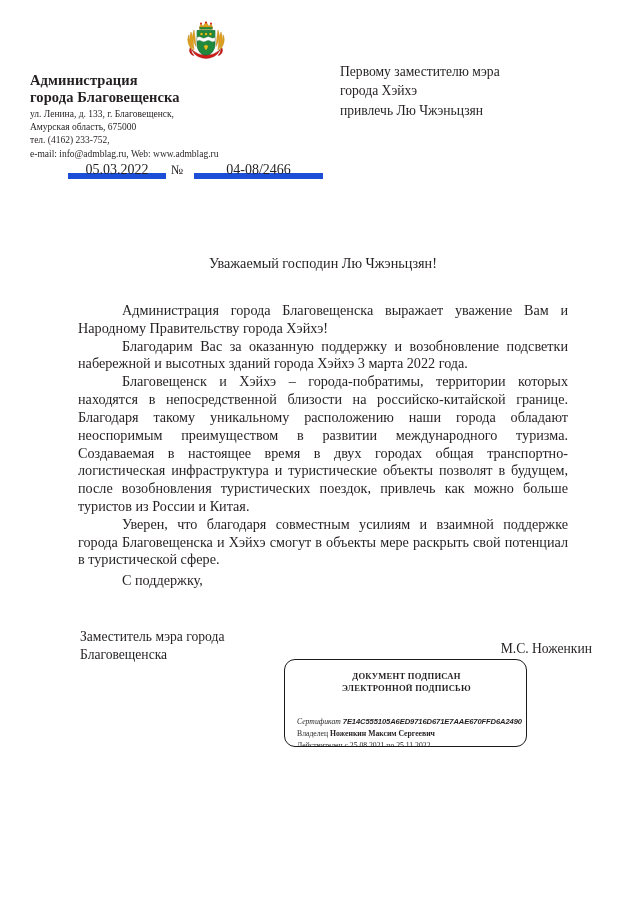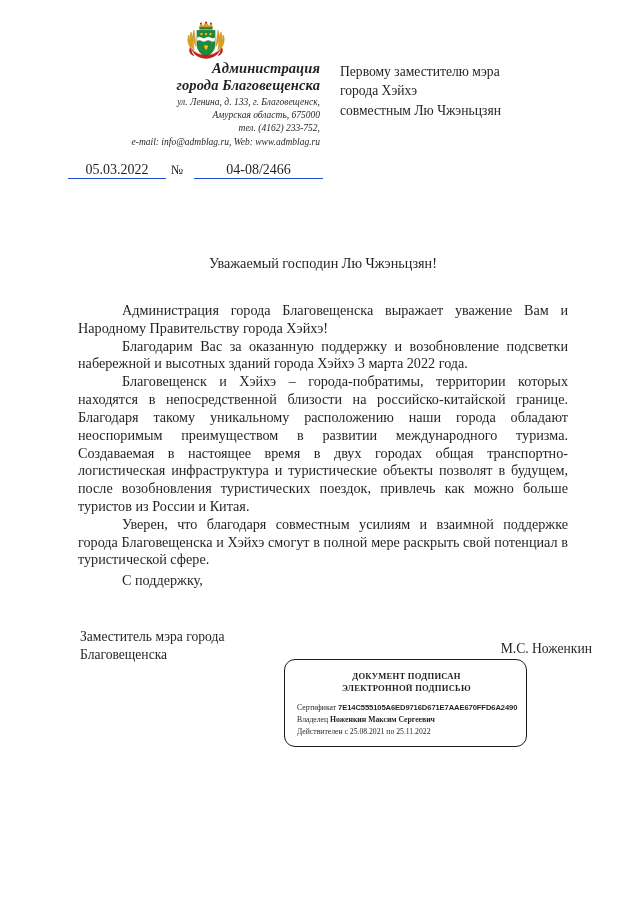--- a/index.html
+++ b/index.html
@@ -29,25 +29,24 @@
     left: 183px;
     top: 19px;
     width: 46px;
     height: 46px;
   }
   .emblem-wrap svg { display: block; }
 
   .letterhead {
     position: absolute;
     left: 30px;
-    top: 60px;
+    top: 72px;
     width: 290px;
-    text-align: right;
+    text-align: left;
     line-height: 1.18;
-    font-style: italic;
   }
   .lh-title {
     font-weight: bold;
     font-size: 14.5px;
     letter-spacing: 0.1px;
   }
   .lh-addr {
     font-size: 9.5px;
     line-height: 1.38;
     margin-top: 2px;
@@ -67,21 +66,21 @@
     position: absolute;
     left: 68px;
     top: 160px;
     width: 255px;
     height: 19px;
     font-size: 14px;
   }
   .regline .u {
     position: absolute;
     bottom: 0;
-    border-bottom: 1px solid #1d4ed8;
+    border-bottom: 6px solid #1d4ed8;
     height: 17px;
     box-sizing: border-box;
   }
   .reg-date { left: 0; width: 98px; text-align: center; }
   .reg-no-lbl { position: absolute; left: 103px; bottom: 1px; font-size: 13px; }
   .reg-num { left: 126px; width: 129px; text-align: center; }
 
   .onregline {
     position: absolute;
     left: 86px;
@@ -176,21 +175,21 @@
     letter-spacing: 0.25px;
     line-height: 1.42;
     margin-top: 10px;
   }
   .ds-row {
     font-size: 7.7px;
     line-height: 1.5;
     white-space: nowrap;
     padding-left: 12px;
   }
-  .ds-row.r1 { margin-top: 8px; }
+  .ds-row.r1 { margin-top: 22px; font-style: italic; }
   .ds-row b { font-weight: bold; }
   .ds-mono {
     font-family: "Liberation Sans", sans-serif;
     font-weight: bold;
     font-size: 7.6px;
     letter-spacing: -0.1px;
   }
 
   .ds-label { font-weight: normal; }
 </style>
@@ -248,37 +247,37 @@
       <div>ул. Ленина, д. 133, г. Благовещенск,</div>
       <div>Амурская область, 675000</div>
       <div>тел. (4162) 233-752,</div>
       <div>e-mail: info@admblag.ru, Web: www.admblag.ru</div>
     </div>
   </div>
 
   <div class="addressee">
     <div>Первому заместителю мэра</div>
     <div>города Хэйхэ</div>
-    <div>совместным Лю Чжэньцзян</div>
+    <div>привлечь Лю Чжэньцзян</div>
   </div>
 
   <div class="regline">
     <div class="u reg-date">05.03.2022</div>
     <div class="reg-no-lbl">№</div>
     <div class="u reg-num">04-08/2466</div>
   </div>
 
 
   <div class="salutation">Уважаемый господин Лю Чжэньцзян!</div>
 
   <div class="body-text">
     <p>Администрация города Благовещенска выражает уважение Вам и Народному Правительству города Хэйхэ!</p>
     <p>Благодарим Вас за оказанную поддержку и возобновление подсветки набережной и высотных зданий города Хэйхэ 3 марта 2022 года.</p>
     <p>Благовещенск и Хэйхэ – города-побратимы, территории которых находятся в непосредственной близости на российско-китайской границе. Благодаря такому уникальному расположению наши города обладают неоспоримым преимуществом в развитии международного туризма. Создаваемая в настоящее время в двух городах общая транспортно-логистическая инфраструктура и туристические объекты позволят в будущем, после возобновления туристических поездок, привлечь как можно больше туристов  из России и Китая.</p>
-    <p>Уверен, что благодаря совместным усилиям и взаимной поддержке города Благовещенска и Хэйхэ смогут в полной мере раскрыть свой потенциал в туристической сфере.</p>
+    <p>Уверен, что благодаря совместным усилиям и взаимной поддержке города Благовещенска и Хэйхэ смогут в объекты мере раскрыть свой потенциал в туристической сфере.</p>
   </div>
 
   <div class="regards">С поддержку,</div>
 
   <div class="sig-left">
     <div>Заместитель мэра города</div>
     <div>Благовещенска</div>
   </div>
   <div class="sig-right">М.С. Ноженкин</div>
 

